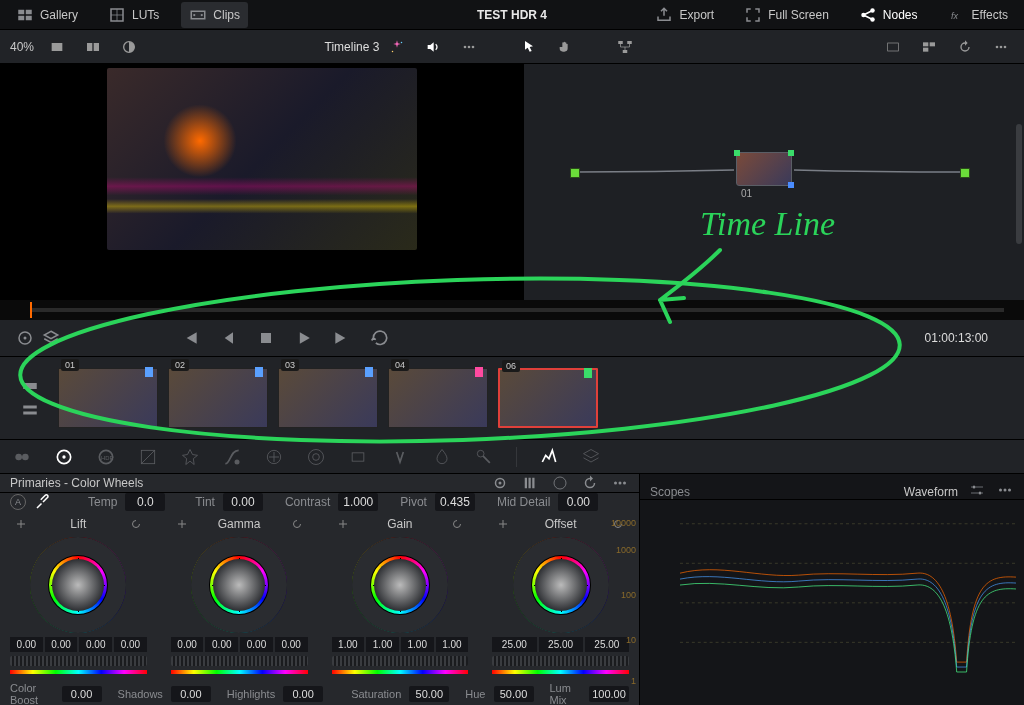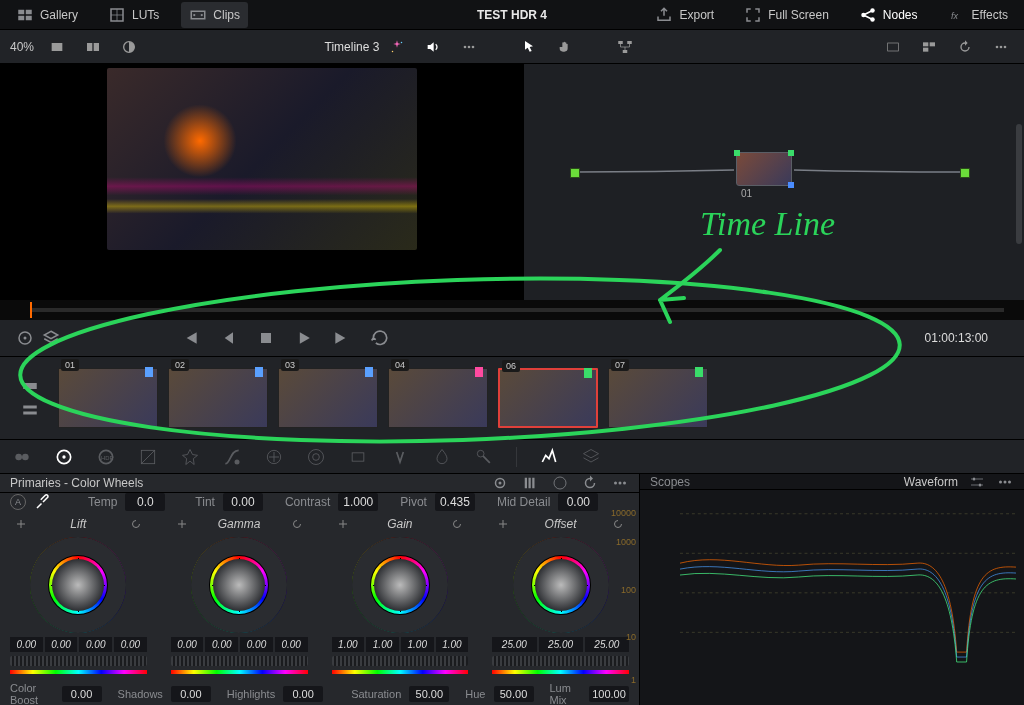--- a/index.html
+++ b/index.html
@@ -57,39 +57,39 @@
   .palrow{height:34px;background:var(--bg2);border-bottom:1px solid #000;padding:0 12px;gap:22px;}
   .palrow .pi{width:20px;height:20px;opacity:.55;}
   .palrow .pi.on{opacity:1;}
   .palrow .divv{width:1px;height:20px;background:var(--divider);}
   
   .bottom{display:flex;height:231px;}
   .wheels{width:640px;background:var(--panel);display:flex;flex-direction:column;border-right:1px solid #000;}
   .wheels .hdr{height:26px;padding:0 10px;gap:12px;border-bottom:1px solid #000;}
   .wheels .adj{height:28px;padding:0 10px;gap:8px;}
   .valbox{background:#15161a;padding:2px 0;border-radius:2px;color:#ddd;min-width:40px;text-align:center;}
-  .wheelrow{flex:1;display:flex;padding:4px 10px 7px;gap:24px;font-style:italic;}
+  .wheelrow{flex:1;display:flex;padding:4px 10px 7px;gap:24px;}
   .wcol{flex:1;display:flex;flex-direction:column;align-items:center;gap:4px;}
   .wtop{width:100%;display:flex;align-items:center;justify-content:space-between;padding:0 2px;}
   .wheel{width:96px;height:96px;border-radius:50%;position:relative;
     background:conic-gradient(red,magenta,blue,cyan,lime,yellow,red);
     box-shadow:inset 0 0 0 18px #2a2c30, inset 0 0 0 19px #000;}
   .wheel::after{content:"";position:absolute;inset:22px;border-radius:50%;background:radial-gradient(circle,#bbb 0%,#2a2c30 72%);}
   .wheel .cross{position:absolute;inset:0;}
   .wheel .cross::before,.wheel .cross::after{content:"";position:absolute;background:#000;}
   .wheel .cross::before{left:50%;top:22%;bottom:22%;width:1px;}
   .wheel .cross::after{top:50%;left:22%;right:22%;height:1px;}
   .nums{display:flex;gap:2px;width:100%;}
   .nums span{flex:1;background:#15161a;text-align:center;padding:2px 0;font-size:10px;color:#ddd;}
   .jog{width:100%;height:10px;background:repeating-linear-gradient(90deg,#3a3c40 0 2px,#1a1b1e 2px 4px);border-radius:2px;}
   .hue{width:100%;height:4px;background:linear-gradient(90deg,red,yellow,lime,cyan,blue,magenta,red);}
   .adj2{height:26px;padding:4px 10px;gap:8px;font-size:11px;color:var(--txt-dim);}
   
   .scopes{flex:1;background:#141518;display:flex;flex-direction:column;}
-  .scopes .hdr{height:16px;padding:0 10px;gap:10px;border-bottom:1px solid #000;}
+  .scopes .hdr{height:26px;padding:0 10px;gap:10px;border-bottom:1px solid #000;align-items:flex-end;}
   .scplot{flex:1;position:relative;margin:4px 8px 0 40px;background:#0a0b0d;}
   .ylab{position:absolute;right:100%;width:38px;text-align:right;font-size:9px;color:#8a6a2a;padding-right:4px;}
   .wave{position:absolute;inset:0;}
   
   .anno{position:absolute;pointer-events:none;z-index:50;}
   .anno text{font-family:"Comic Sans MS",cursive;fill:#2bd45a;font-size:34px;font-style:italic;}
   .anno path,.anno ellipse{stroke:#2bd45a;stroke-width:4;fill:none;stroke-linecap:round;}
 </style>
 </head>
 <body>
@@ -355,24 +355,20 @@
         <span class="flag" style="background:#5aa0ff"></span>
       </div>
       <div class="clip">
         <span class="tag">04</span>
         <span class="flag" style="background:#ff4aa0"></span>
       </div>
       <div class="clip sel">
         <span class="tag">06</span>
         <span class="flag" style="background:#3adc6a"></span>
       </div>
-      <div class="clip">
-        <span class="tag">07</span>
-        <span class="flag" style="background:#3adc6a"></span>
-      </div>
     </div>
 </div>
 
 <div class="row palrow">
   <span class="ico pi">
       <svg viewBox="0 0 24 24">
         <circle cx="8" cy="12" r="4"></circle>
         <circle cx="16" cy="12" r="4"></circle>
       </svg>
     </span>

